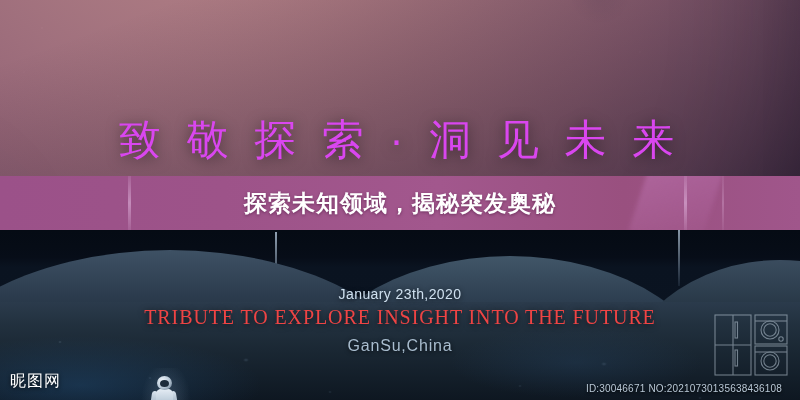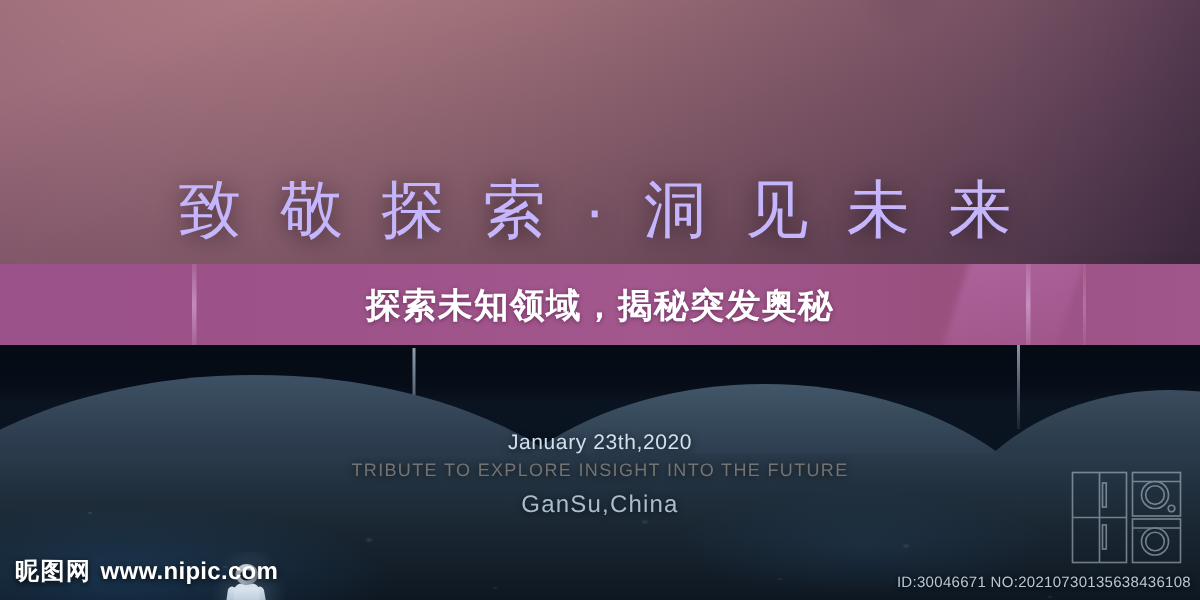--- a/index.html
+++ b/index.html
@@ -90,21 +90,21 @@
   }
   .planet-shade {
     position:absolute; inset:0; border-radius:50%;
     background:linear-gradient(160deg, rgba(0,0,0,0) 40%, rgba(12,10,24,.55) 78%, rgba(8,6,18,.8) 100%);
   }
 
   
   .headline {
     position:absolute; left:0; right:0; top:112px;
     text-align:center;
-    color:#c4b5fd;
+    color:#d946ef;
     font-family:"Liberation Sans", sans-serif;
     font-size:42px;
     font-weight:300;
     letter-spacing:7px;
     text-shadow:0 2px 14px rgba(0,0,0,.55);
     white-space:nowrap;
   }
 
   
   .band {
@@ -234,46 +234,47 @@
     color:#dde8f3;
   }
   .date-line {
     font-size:14px; font-weight:400; letter-spacing:.4px;
     color:#cfe0ef;
     text-shadow:0 1px 5px rgba(0,0,0,.7);
     text-align:center;
   }
   .sub-line {
     margin-top:4px;
-    font-size:12px; letter-spacing:.9px;
-    color:#737373;
+    font-size:20px; letter-spacing:.9px;
+    color:#ef4444;
     text-shadow:0 1px 6px rgba(0,0,0,.75);
+    font-family:Liberation Serif, serif;
   }
   .loc-line {
     margin-top:8px;
     font-size:16px; letter-spacing:.8px;
     color:#a9bdcf;
     text-shadow:0 1px 4px rgba(0,0,0,.7);
   }
 
   
   .lineart { position:absolute; left:714px; top:314px; width:74px; height:62px; opacity:.62; }
 
   
   .watermark {
     position:absolute; left:10px; bottom:8px;
     display:flex; align-items:baseline; gap:6px;
     color:#ffffff;
     text-shadow:0 1px 4px rgba(0,0,0,.85);
   }
-  .wm-cn { font-size:16px; font-weight:bold; letter-spacing:1px; }
+  .wm-cn { font-size:16px; font-weight:normal; letter-spacing:1px; }
   .wm-url { font-size:16px; font-weight:bold; letter-spacing:.2px; }
 
   .idtext {
-    position:absolute; right:6px; bottom:6px;
+    position:absolute; right:18px; bottom:6px;
     font-size:10px; letter-spacing:.2px;
     color:#b9c8d6;
     text-shadow:0 1px 3px rgba(0,0,0,.9);
   }
 </style>
 </head>
 <body>
 
 <div id="poster">
 
@@ -345,18 +346,17 @@
       <rect x="41" y="32" width="32" height="29"></rect>
       <circle cx="56" cy="47" r="9"></circle>
       <circle cx="56" cy="47" r="6.2"></circle>
       <line x1="41" y1="38" x2="73" y2="38"></line>
       <circle cx="67" cy="25" r="2.2"></circle>
     </svg>
   </div>
 
   <div class="watermark">
     <span class="wm-cn">昵图网</span>
-    <span class="wm-url">www.nipic.com</span>
   </div>
 
   <div class="idtext">ID:30046671 NO:20210730135638436108</div>
 
 </div>
 
 </body></html>

